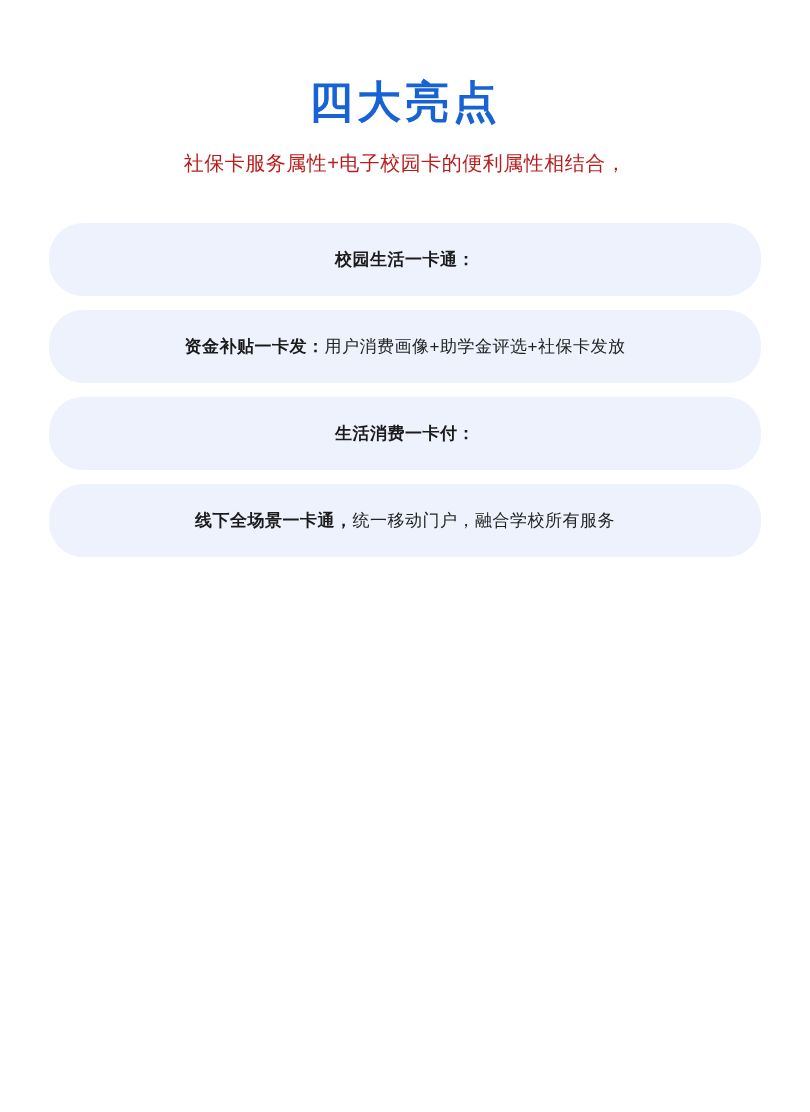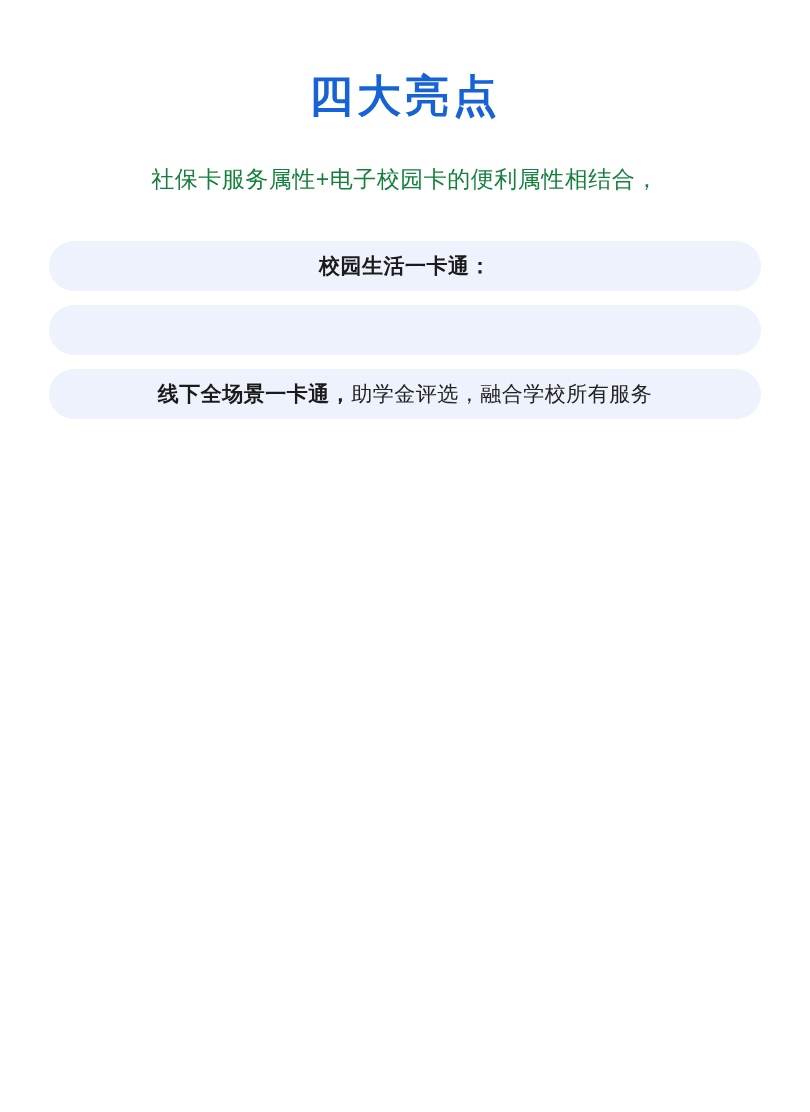--- a/index.html
+++ b/index.html
@@ -20,47 +20,47 @@
   .header {
     padding-top: 70px;
     text-align: center;
   }
   .title {
     font-size: 44px;
     font-weight: 700;
     color: #1763d6;
     letter-spacing: 4px;
     line-height: 1.2;
-    margin: 0;
+    margin: 6px;
   }
   .subtitle {
-    margin: 36px auto 0;
+    margin: 17px auto 0;
     width: 620px;
-    font-size: 23px;
+    font-size: 20px;
     line-height: 1.75;
-    color: #15803d;
+    color: #b91c1c;
     letter-spacing: 0.5px;
   }
 
   
   .pills {
     margin: 42px auto 0;
     width: 712px;
     display: flex;
     flex-direction: column;
     gap: 14px;
   }
   .pill {
-    height: 50px;
+    height: 73px;
     border-radius: 34px;
     background: #eef2fd;
     display: flex;
     align-items: center;
     justify-content: center;
-    font-size: 21px;
+    font-size: 17px;
     letter-spacing: 0.5px;
     color: #222;
   }
   .pill .lead {
     font-weight: 700;
     color: #1b1b1b;
   }
 
   
   .diagram {
@@ -78,24 +78,29 @@
   <div class="subtitle">
     <div>社保卡服务属性+电子校园卡的便利属性相结合，</div>
   </div>
 </div>
 
 <div class="pills">
   <div class="pill">
     <span class="lead">校园生活一卡通：</span>
   </div>
   <div class="pill">
+    <span class="lead">资金补贴一卡发：</span>
+    <span>用户消费画像+助学金评选+社保卡发放</span>
+  </div>
+  <div class="pill">
+    <span class="lead">生活消费一卡付：</span>
   </div>
   <div class="pill">
     <span class="lead">线下全场景一卡通，</span>
-    <span>助学金评选，融合学校所有服务</span>
+    <span>统一移动门户，融合学校所有服务</span>
   </div>
 </div>
 
 <div class="diagram">
 
   
 
   
   
   

